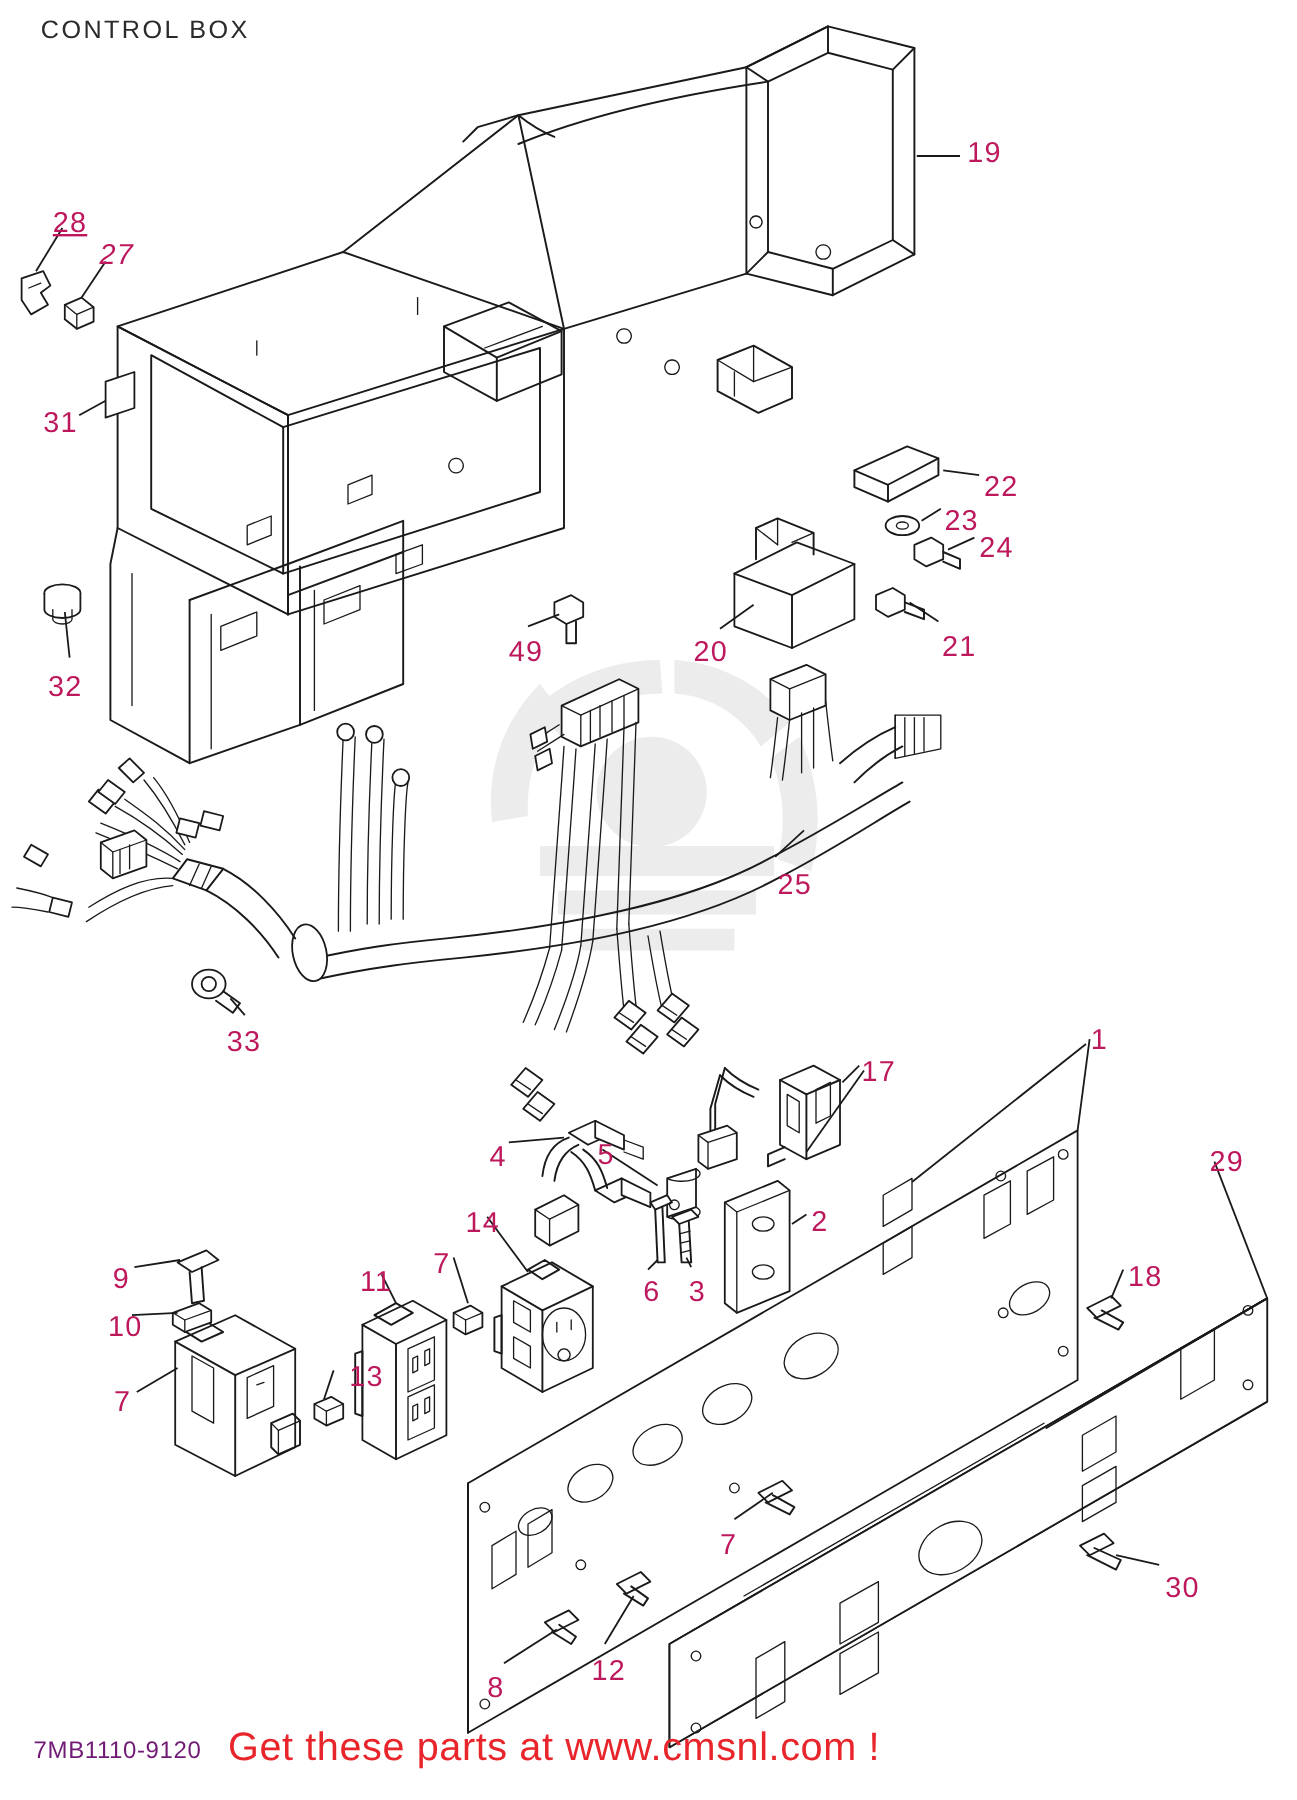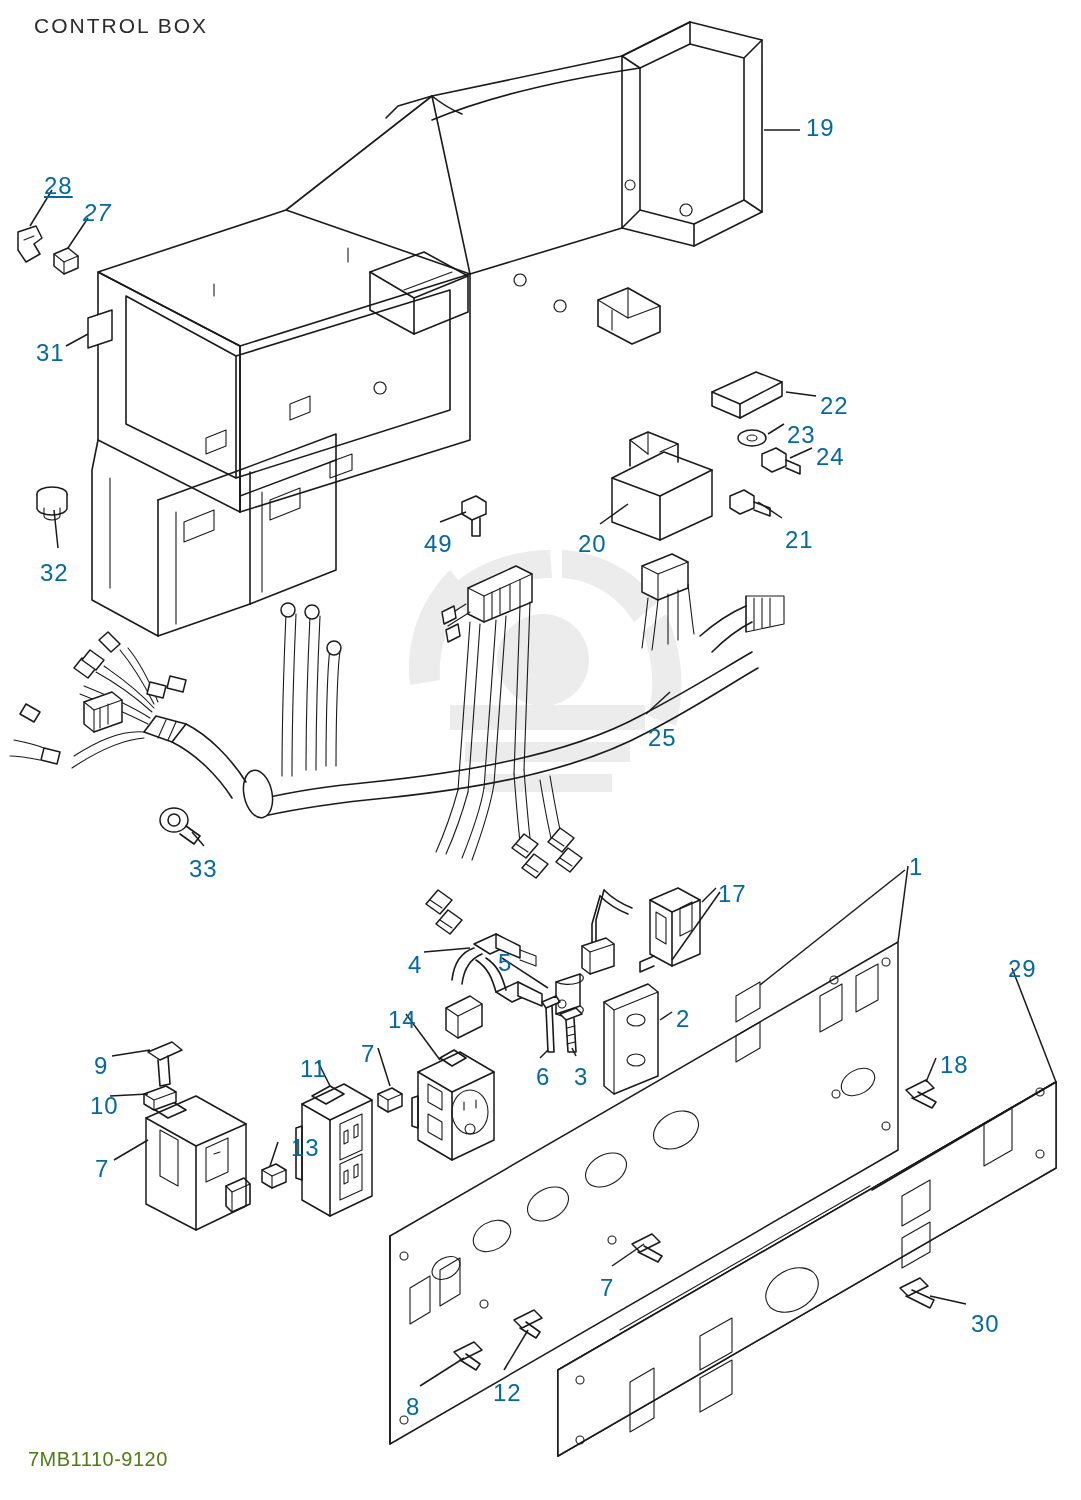--- a/index.html
+++ b/index.html
@@ -24,36 +24,36 @@
     letter-spacing: 2px;
     color: #2b2b2b;
     white-space: nowrap;
   }
   #partnumber {
     position: absolute;
     left: 28px;
     top: 1448px;
     font-size: 20px;
     letter-spacing: 0.5px;
-    color: #4d7c0f;
+    color: #701a75;
     white-space: nowrap;
   }
   #promo {
     position: absolute;
     left: 190px;
     top: 1437px;
     font-size: 33px;
     color: #e8252b;
     white-space: nowrap;
     letter-spacing: 0.5px;
   }
   .callout {
     position: absolute;
     font-size: 24px;
-    color: #0369a1;
+    color: #be185d;
     white-space: nowrap;
     letter-spacing: 1px;
   }
   
   #watermark {
     position: absolute;
     left: 300px;
     top: 540px;
     width: 520px;
     height: 420px;
@@ -629,13 +629,14 @@
   <div class="callout" style="left:940px; top:1051px;">18</div>
   <div class="callout" style="left:90px; top:1092px;">10</div>
   <div class="callout" style="left:263px; top:1134px;margin-left:28px;">13</div>
   <div class="callout" style="left:95px; top:1155px;">7</div>
   <div class="callout" style="left:600px; top:1274px;">7</div>
   <div class="callout" style="left:971px; top:1310px;">30</div>
   <div class="callout" style="left:493px; top:1379px;">12</div>
   <div class="callout" style="left:406px; top:1393px;">8</div>
 
   <div id="partnumber">7MB1110-9120</div>
+  <div id="promo">Get these parts at www.cmsnl.com !</div>
 </div>
 
 </body></html>

